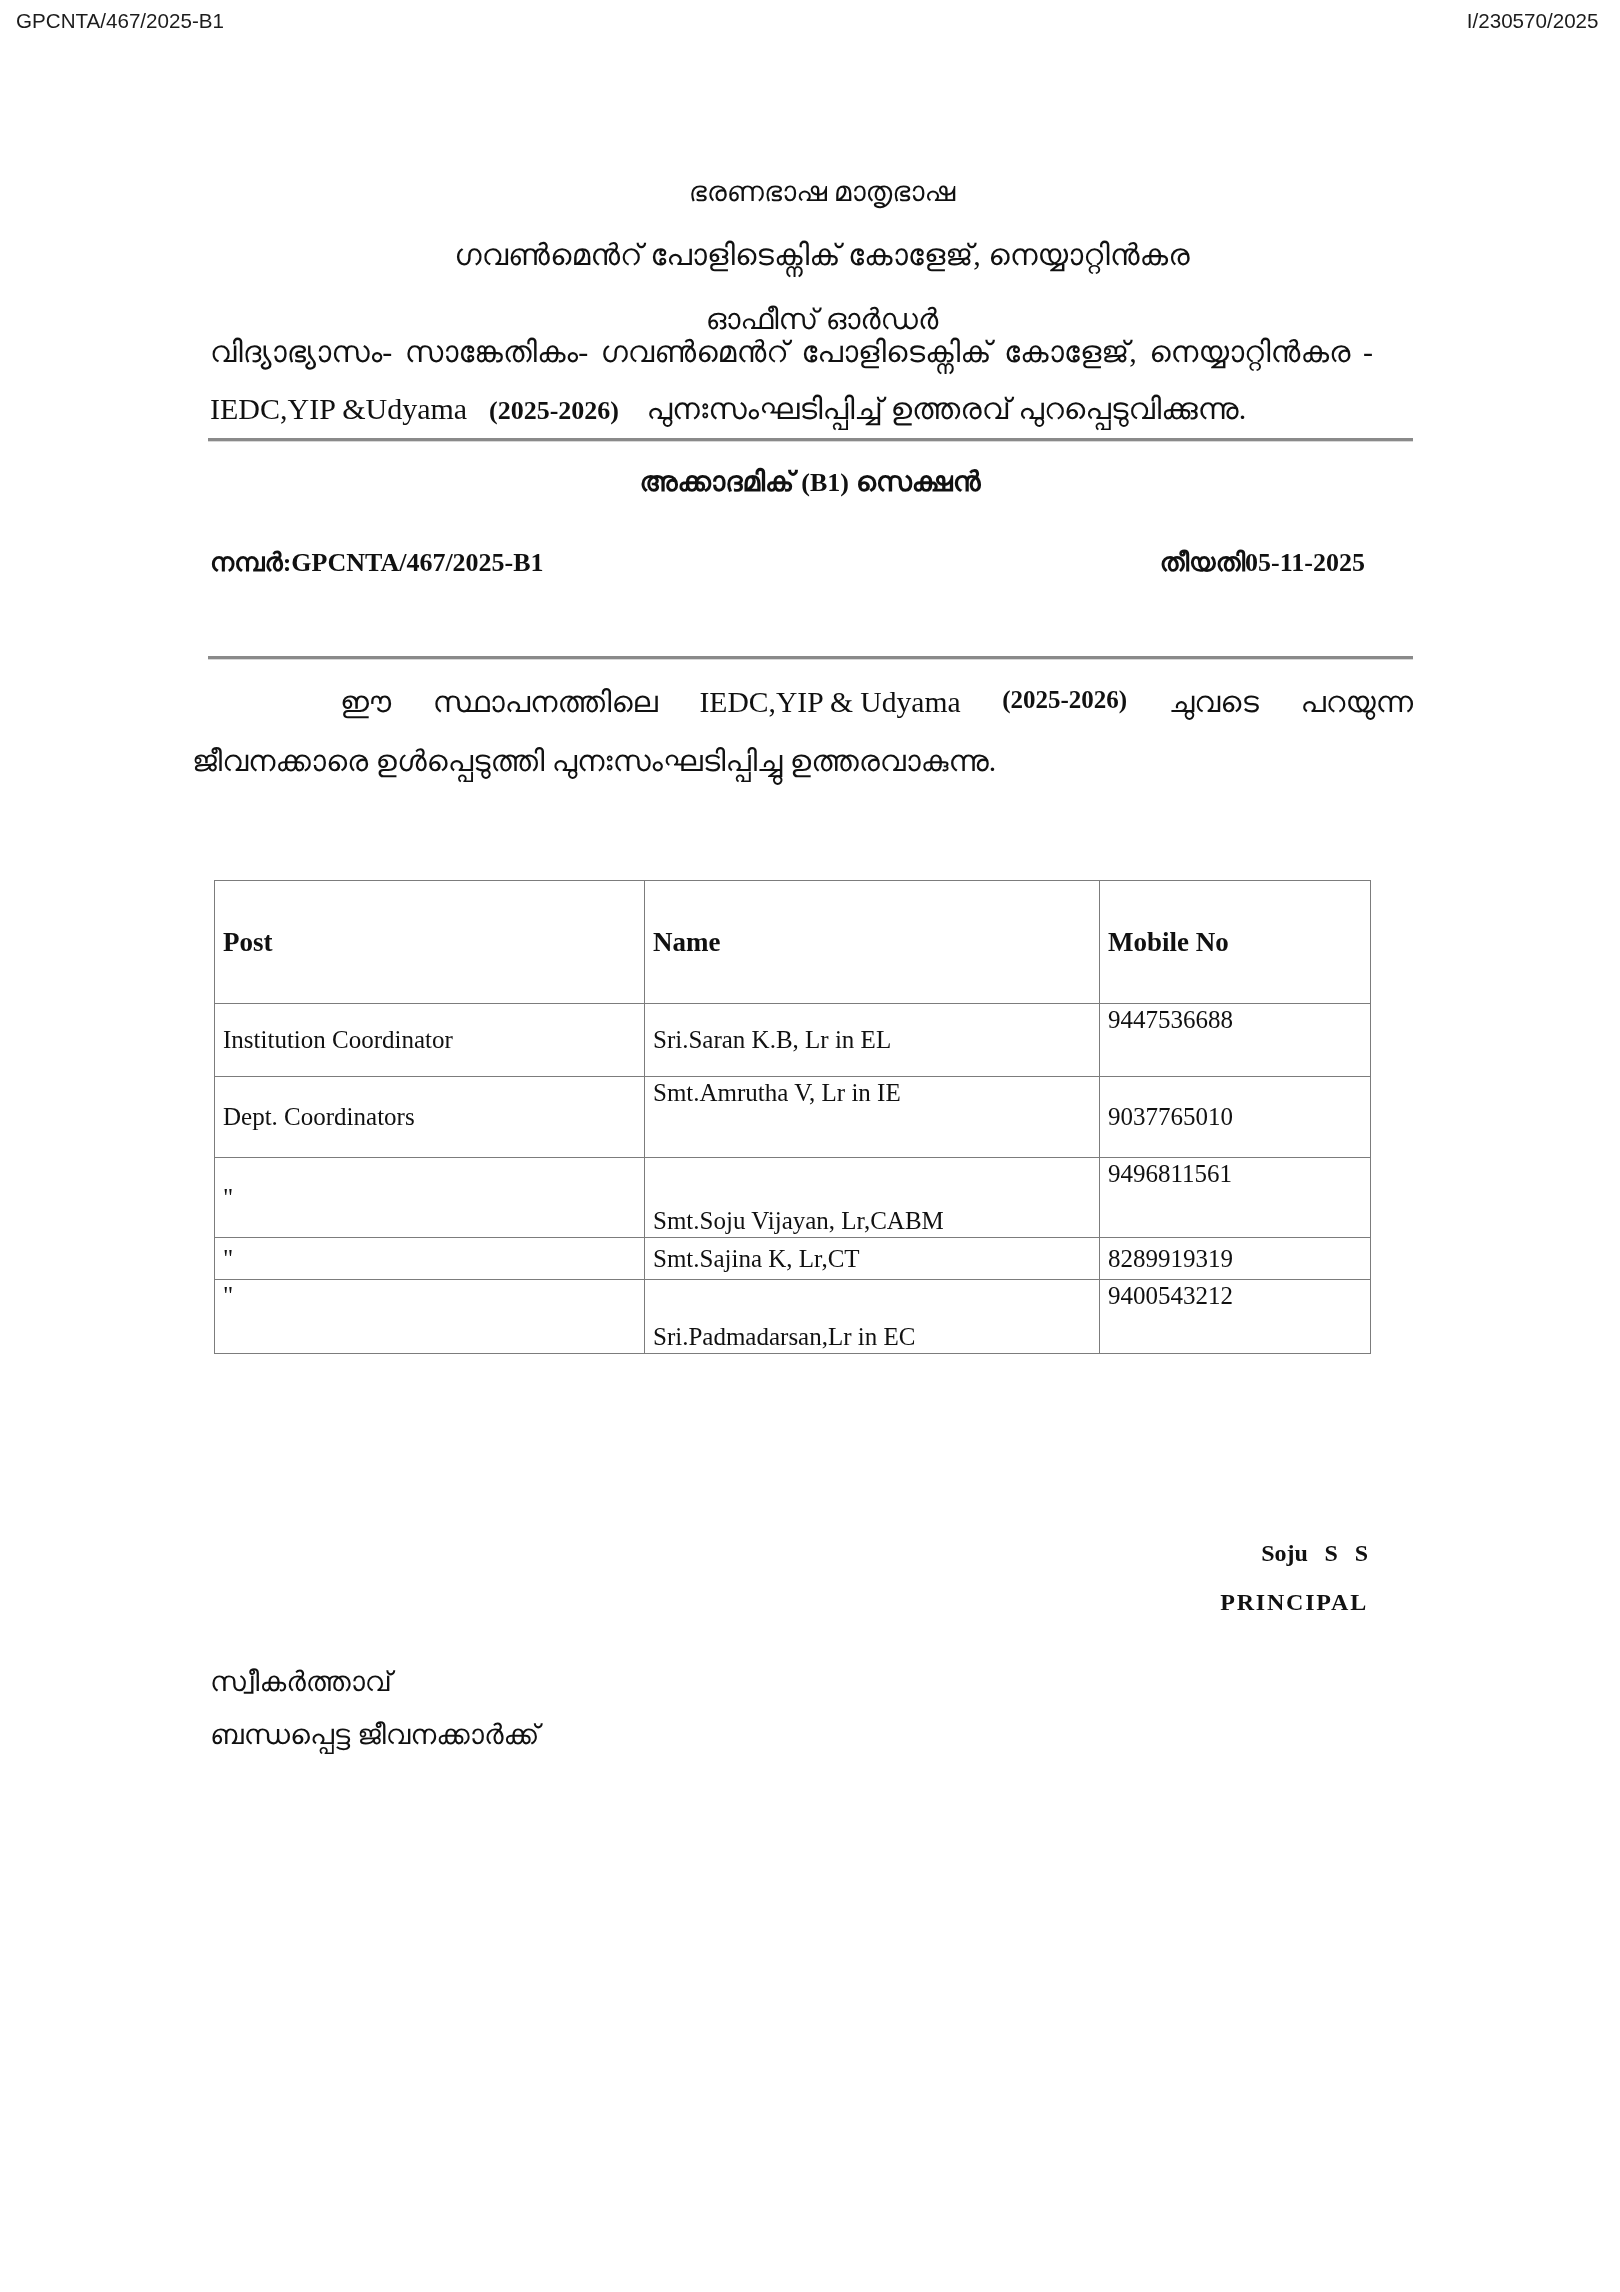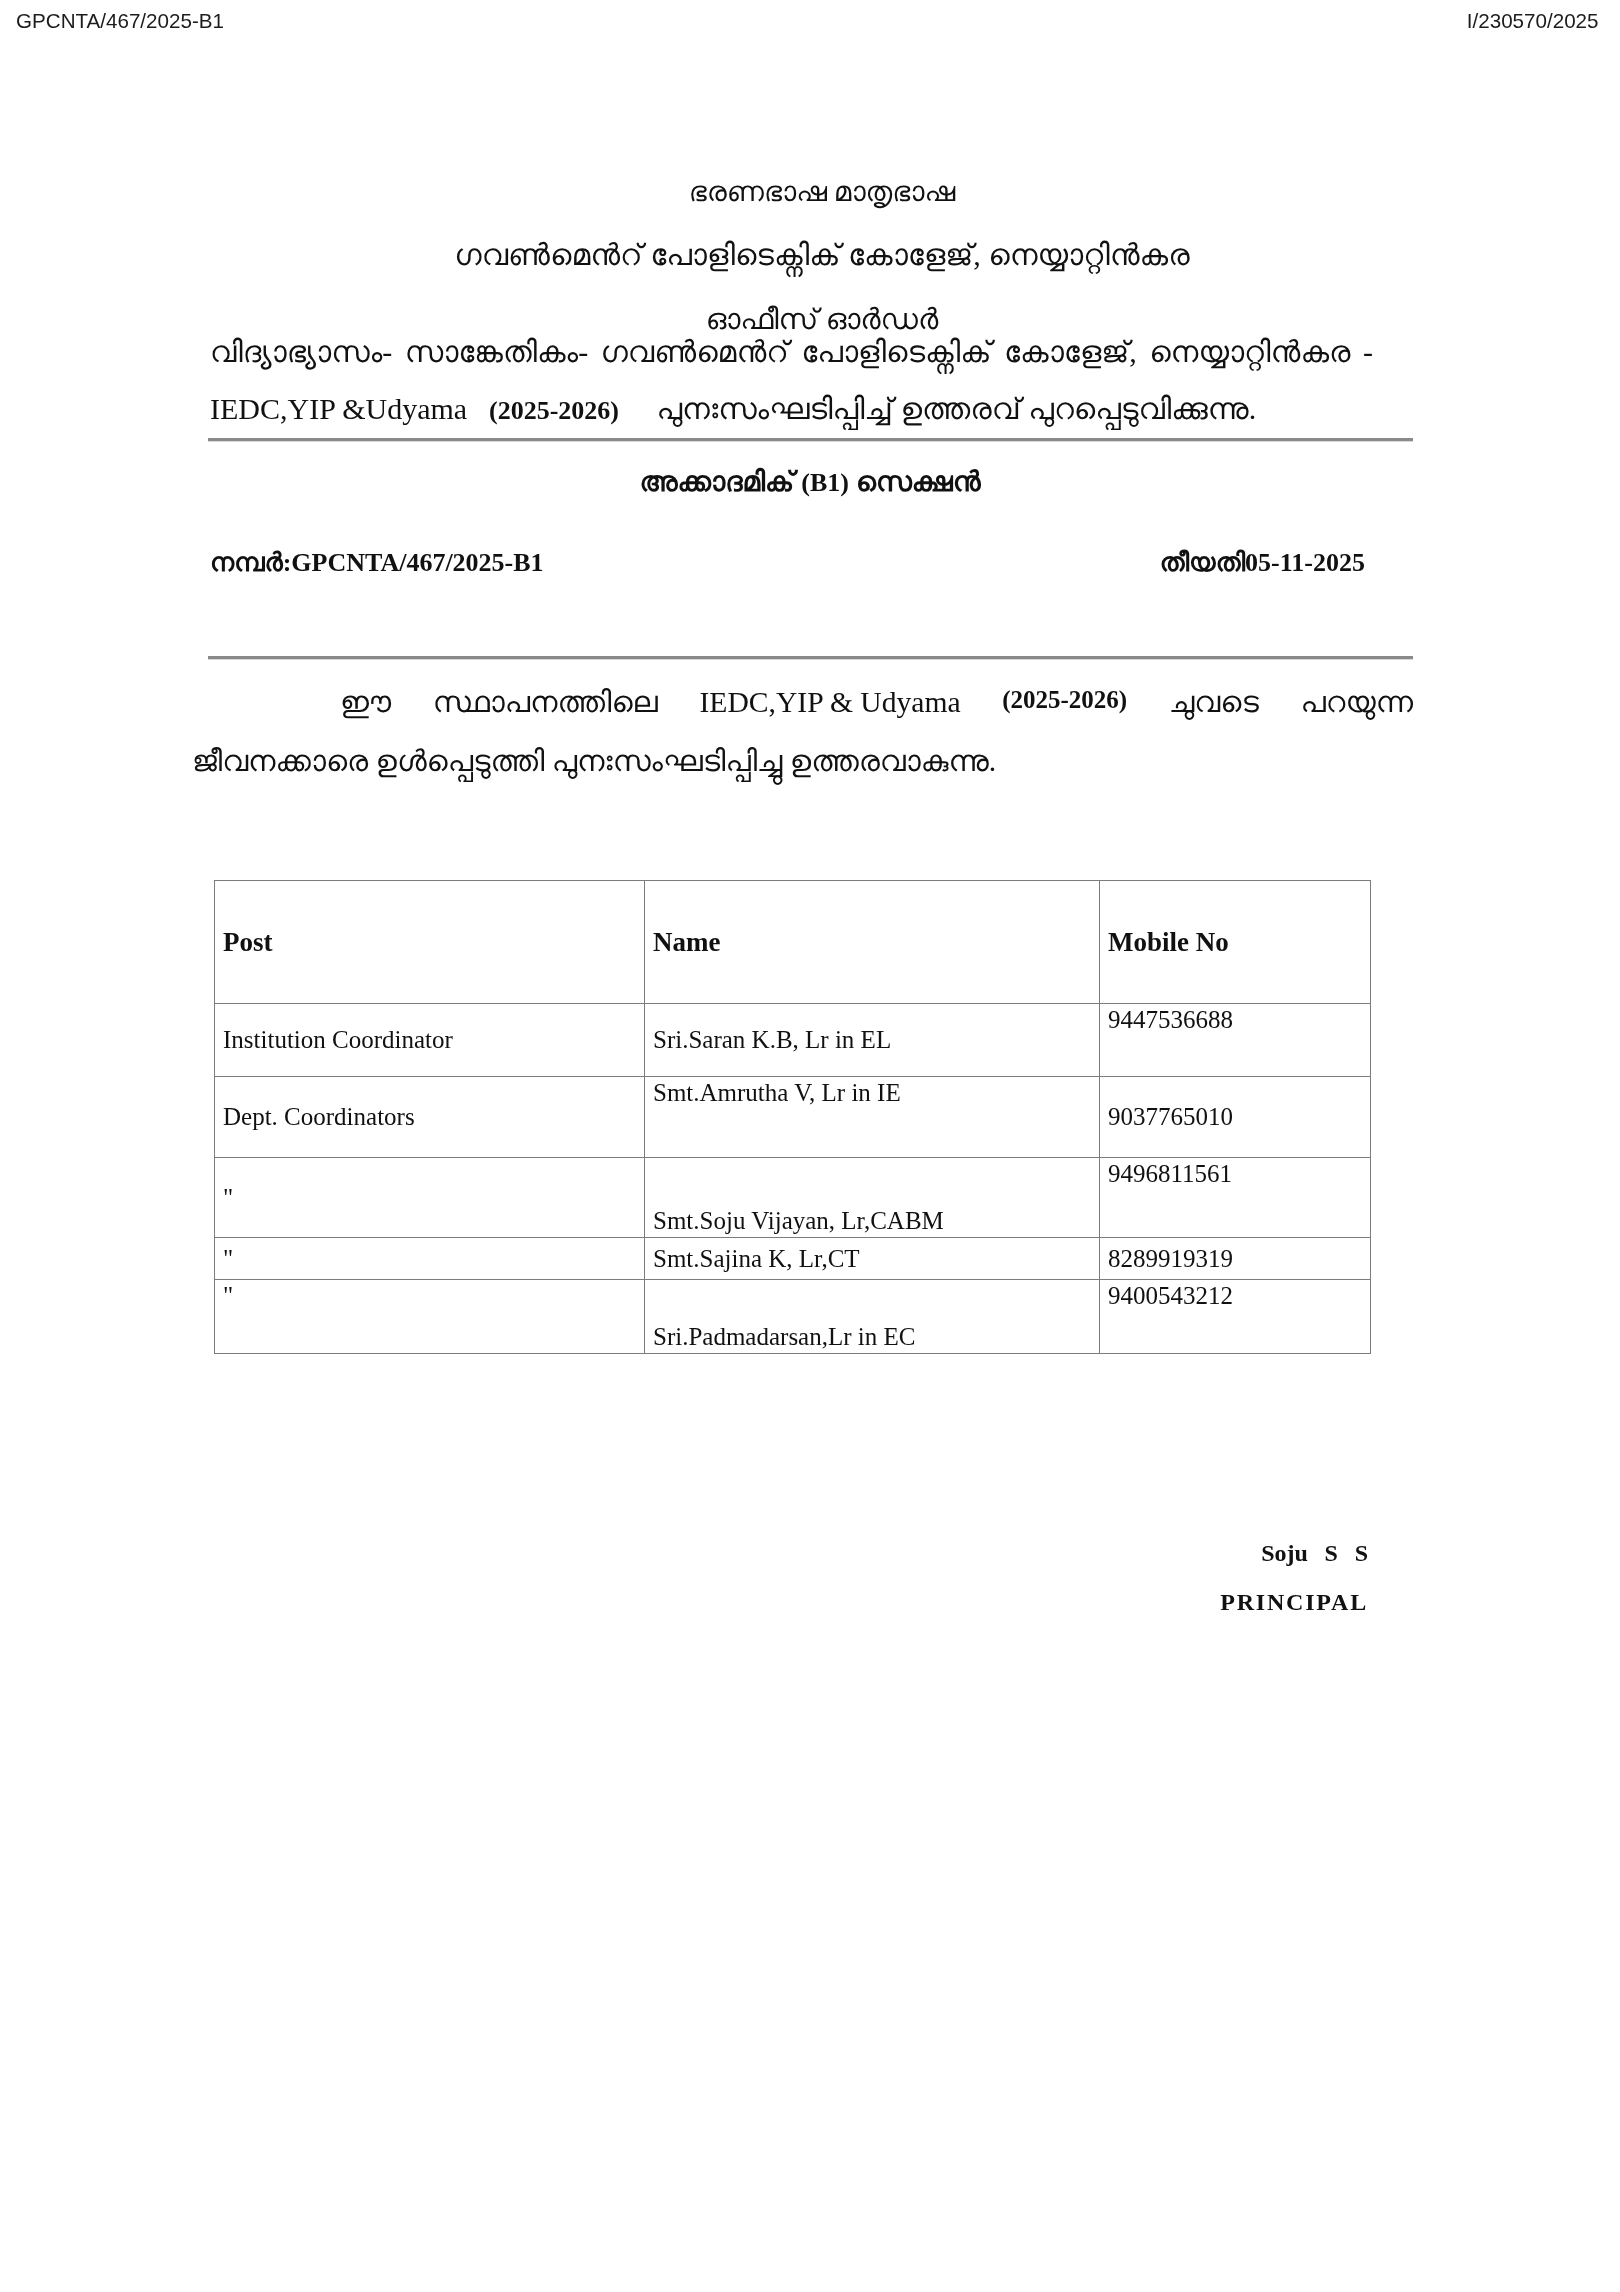--- a/index.html
+++ b/index.html
@@ -50,21 +50,21 @@
   }
   .subject-line2 {
     position: absolute;
     top: 392px; left: 210px;
     font-size: 30px;
     white-space: nowrap;
   }
   .latin-seg { font-family: "Liberation Serif", serif; }
   .year-seg  { font-family: "Liberation Serif", serif; font-weight: bold; font-size: 26px; }
   .subject-line2 .year-seg { margin-left: 14.3px; }
-  .subject-line2 .ml-seg   { margin-left: 30px; }
+  .subject-line2 .ml-seg   { margin-left: 20px; }
 
   
   .rule {
     position: absolute;
     left: 208px;
     width: 1205px;
     height: 2.7px;
     background: #8a8a8a;
     border-bottom: 1.8px solid #d8d8d8;
   }
@@ -262,15 +262,19 @@
       <td class="vt pt14 mobile-cell">9400543212</td>
     </tr>
   </tbody>
     </table>
 
   <div class="signature">
     <div class="sig-name">Soju S S</div>
     <div class="sig-role">PRINCIPAL</div>
   </div>
 
+  <div class="receiver">
+    <div>സ്വീകർത്താവ്</div>
+    <div class="receiver-line2">ബന്ധപ്പെട്ട ജീവനക്കാർക്ക്</div>
+  </div>
 
 </div>
 
 
 </body></html>

